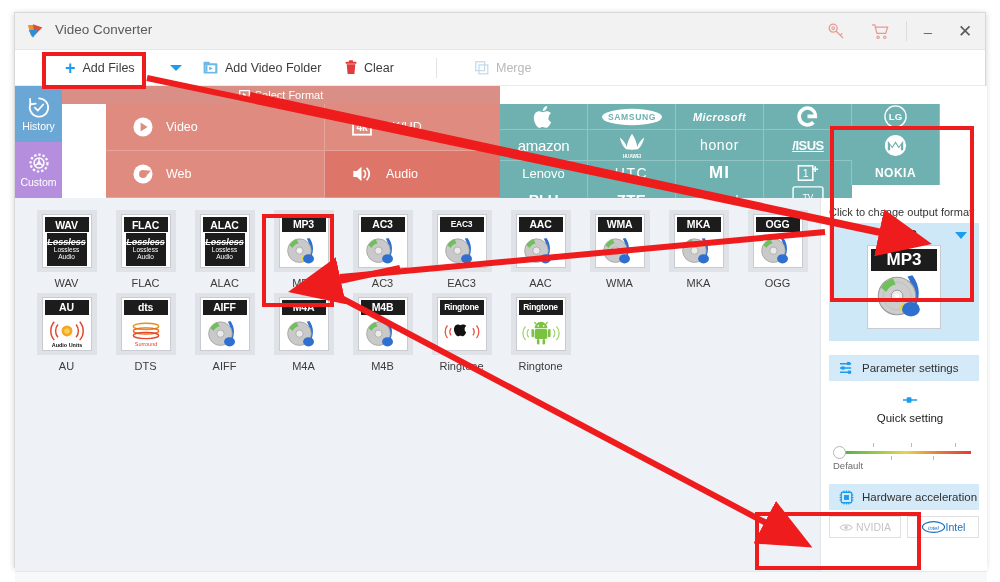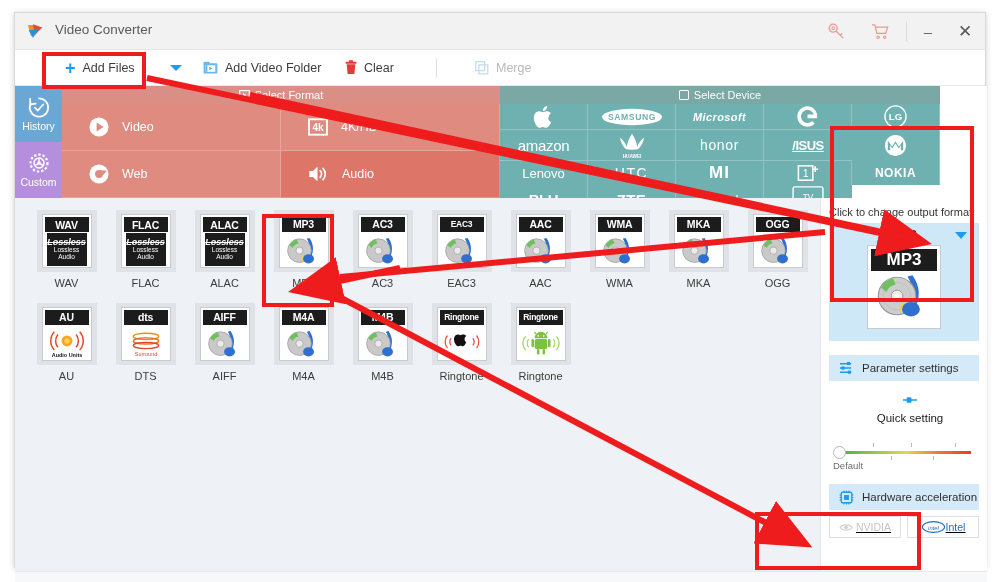--- a/index.html
+++ b/index.html
@@ -38,21 +38,21 @@
   .side .c1{background:#6aa7d4;}
   .side .c2{background:#b58fdd;}
 
   .hdrF{position:absolute;left:47px;top:0;width:438px;height:18px;background:#d98f85;
         color:#fff;font-size:11px;display:flex;align-items:center;justify-content:center;gap:5px;}
   .hdrD{position:absolute;left:485px;top:0;width:440px;height:18px;background:#7aa8a4;
         color:#fff;font-size:11px;display:flex;align-items:center;justify-content:center;gap:5px;}
   .hdrDot{width:10px;height:10px;border:1.4px solid #fff;border-radius:1px;box-sizing:border-box;}
 
   .fmtgrid{position:absolute;left:47px;top:18px;width:438px;height:94px;display:grid;
-           grid-template-columns:1fr 1fr;grid-template-rows:1fr 1fr;}
+           grid-template-columns:1fr 1fr;grid-template-rows:1fr 1fr;padding-left:44px;}
   .fcell{display:flex;align-items:center;gap:12px;padding-left:26px;color:#fff;font-size:12.5px;
          background:#e08b80;border-right:1px solid rgba(255,255,255,.22);border-bottom:1px solid rgba(255,255,255,.22);
          box-sizing:border-box;}
   .fcell.sel{background:#dd7668;}
 
   .devgrid{position:absolute;left:485px;top:18px;width:440px;height:94px;display:grid;
            grid-template-columns:repeat(5,1fr);grid-template-rows:1fr 1fr;}
   .dcell{display:flex;align-items:center;justify-content:center;background:#6fb1b1;color:#fff;
          border-right:1px solid rgba(255,255,255,.25);border-bottom:1px solid rgba(255,255,255,.25);
          box-sizing:border-box;font-size:12px;}
@@ -98,21 +98,21 @@
   .quick{margin:14px 0 0 12px;display:flex;align-items:center;gap:7px;font-size:11.5px;color:#1b1b1b;flex-direction:column;}
   .slwrap{margin:14px 0 0 12px;width:140px;position:relative;height:34px;}
   .sltrack{position:absolute;left:8px;top:13px;width:130px;height:3px;
            background:linear-gradient(to right,#4caf50 0%,#8bc34a 22%,#e8d44a 50%,#e87b3a 75%,#e53935 100%);}
   .slknob{position:absolute;left:0;top:8px;width:13px;height:13px;border-radius:50%;background:#fff;
           border:1px solid #b6b6b6;box-sizing:border-box;}
   .tick{position:absolute;width:1px;height:4px;background:#b9b9b9;}
   .sldefault{position:absolute;left:0;top:22px;font-size:9.5px;color:#6d6d6d;}
   .accrow{margin:6px 8px 0 8px;display:flex;gap:6px;}
   .accbtn{flex:1;height:22px;border:1px solid #e0e0e0;display:flex;align-items:center;justify-content:center;
-          font-size:10.5px;background:#fff;box-sizing:border-box;text-decoration:underline;}
+          font-size:10.5px;background:#fff;box-sizing:border-box;}
 
   
   .bottom{position:absolute;left:0;top:373px;width:972px;height:110px;background:#f7f8fa;
           border-top:1px solid #e4e7eb;box-sizing:border-box;}
 
   
   .redbox{position:absolute;border:4px solid #ee1c1c;box-sizing:border-box;pointer-events:none;}
   .arrows{position:absolute;left:0;top:0;width:1000px;height:582px;pointer-events:none;}
 </style>
 </head>
@@ -207,24 +207,20 @@
       </div>
     </div>
 
     <div class="hdrF">
       <svg width="11" height="10" viewBox="0 0 12 11">
         <rect x="0.7" y="0.7" width="10.6" height="9.6" fill="none" stroke="#fff" stroke-width="1.3"></rect>
         <path d="M4.3 3 L8 5.5 L4.3 8 Z" fill="#fff"></path>
       </svg>
       <span>Select Format</span>
     </div>
-    <div class="hdrD">
-      <span class="hdrDot"></span>
-      <span>Select Device</span>
-    </div>
 
     <div class="fmtgrid">
       <div class="fcell">
         <svg width="22" height="22" viewBox="0 0 24 24">
           <circle cx="12" cy="12" r="10.4" fill="#fff"></circle>
           <path d="M9.4 7.2 L17 12 L9.4 16.8 Z" fill="#e08b80"></path>
         </svg>
         <span>Video</span>
       </div>
       <div class="fcell">
@@ -487,21 +483,21 @@
                 <path d="M6 12 A13 13 0 0 1 14 5.6 L16 10 A9 9 0 0 0 9.5 15 Z" fill="#6ec05a"></path>
                 <circle cx="17" cy="18" r="4" fill="#eaeaea" stroke="#9a9a9a" stroke-width="0.7"></circle>
                 <ellipse cx="27" cy="27" rx="6" ry="5" fill="#2f6fd0"></ellipse>
               </svg>
             </div>
           </div>
           <div class="fname">OGG</div>
         </div>
       </div>
 
-      <div class="frow" style="left:12px;top:105px;">
+      <div class="frow" style="left:12px;top:95px;">
         <div class="fitem">
           <div class="thumbwrap">
             <div class="thumb">
               <div class="tlabel">AU</div>
               <svg class="disc" viewBox="0 0 44 36">
                 <circle cx="22" cy="15" r="6" fill="#f5a623"></circle>
                 <circle cx="22" cy="15" r="3" fill="#f7d154"></circle>
                 <path d="M12 8 a11 11 0 0 0 0 14 M8 5 a15 15 0 0 0 0 20" fill="none" stroke="#e2452b" stroke-width="1.6"></path>
                 <path d="M32 8 a11 11 0 0 1 0 14 M36 5 a15 15 0 0 1 0 20" fill="none" stroke="#e2452b" stroke-width="1.6"></path>
                 <text x="22" y="33" font-size="6" font-weight="bold" fill="#111" text-anchor="middle" font-family="Liberation Sans, sans-serif">Audio Units</text>

